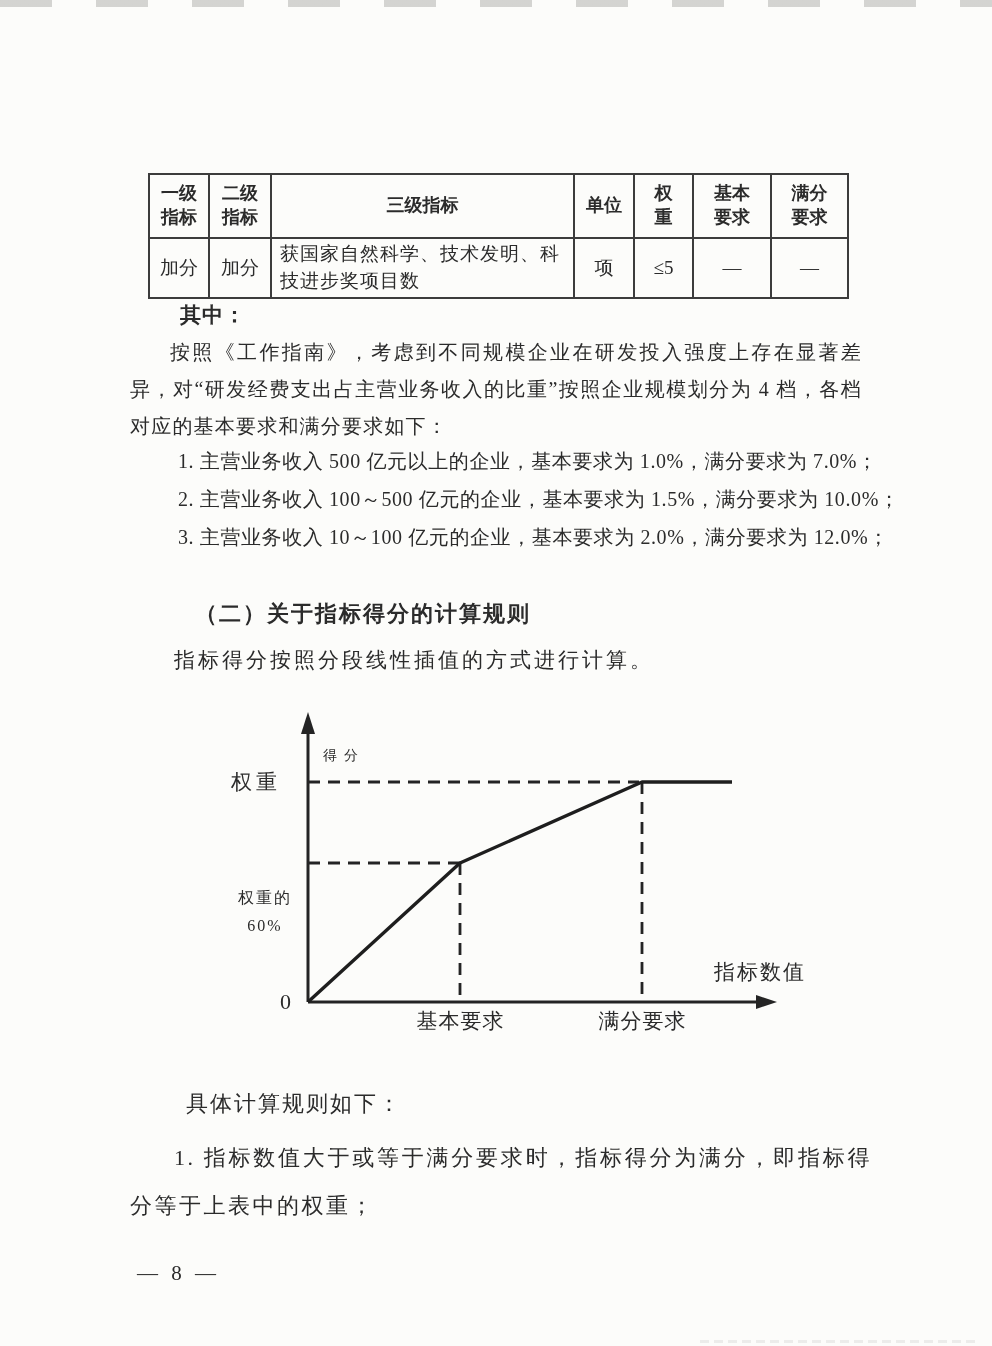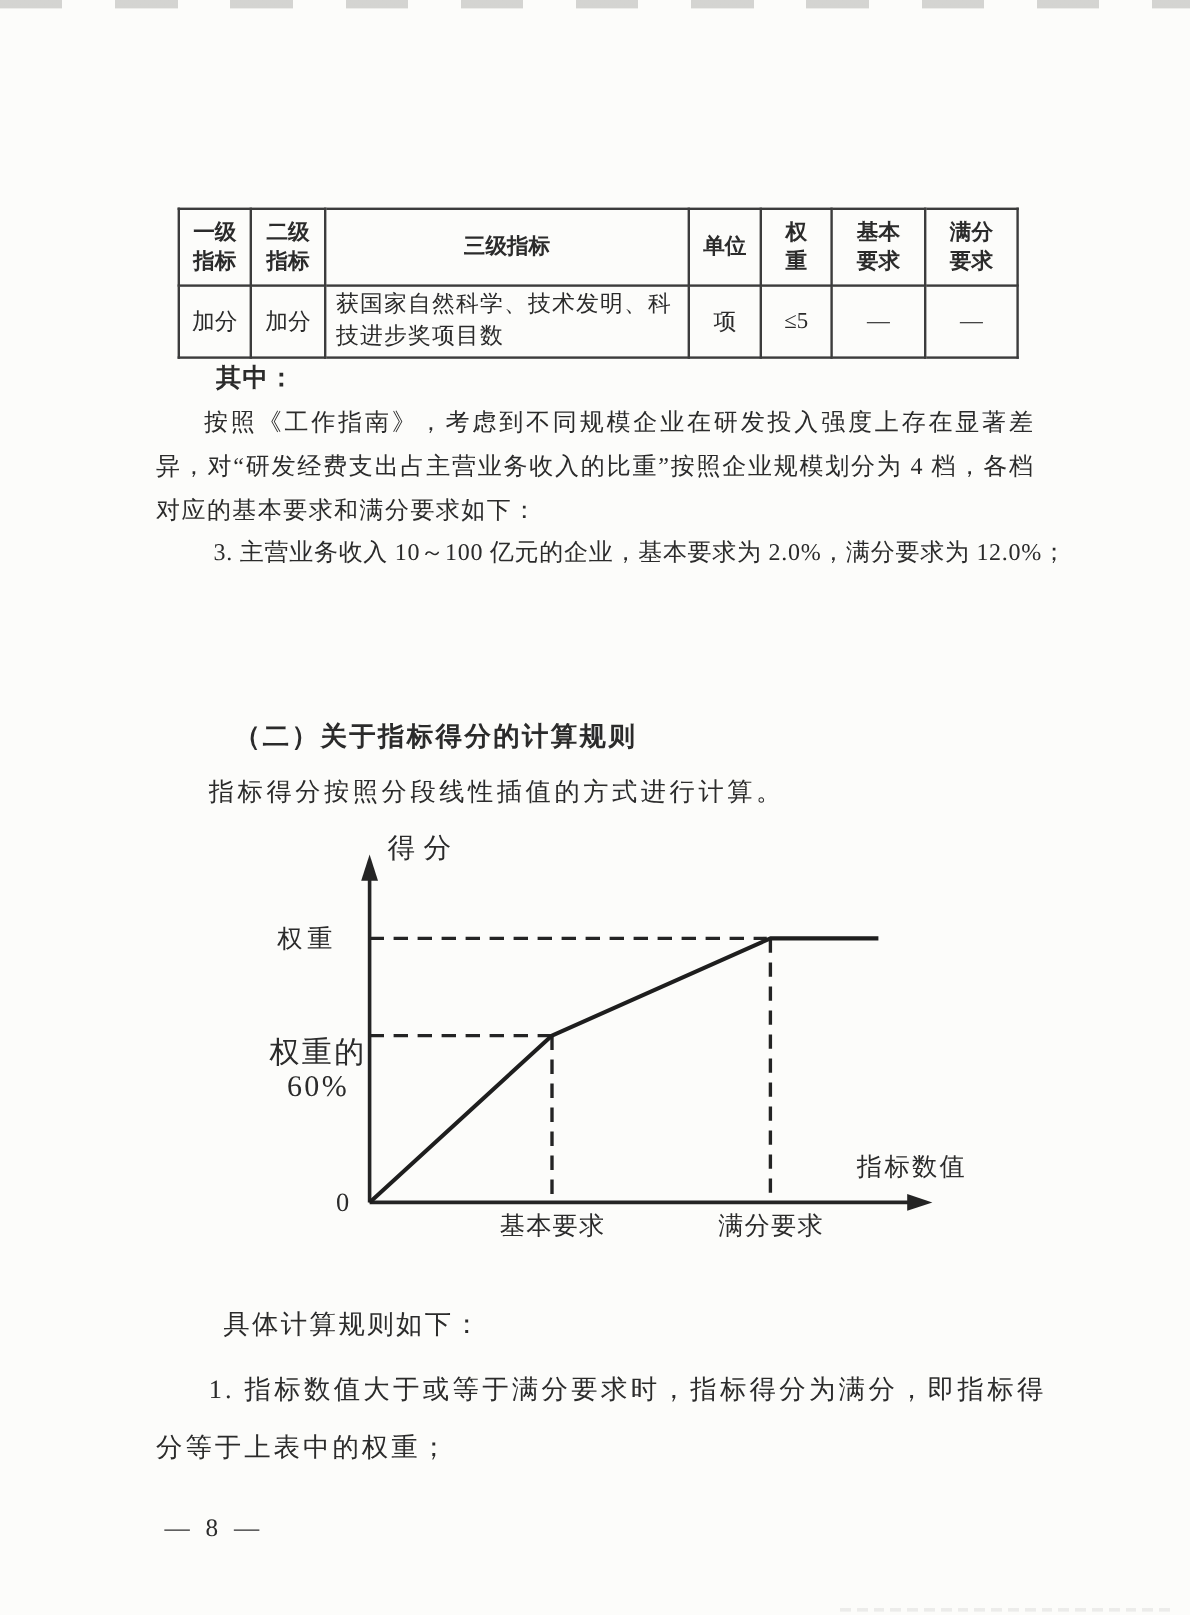--- a/index.html
+++ b/index.html
@@ -58,25 +58,25 @@
     text-indent:2em;text-align:justify;letter-spacing:2.5px;}
   .b-pageno{left:137px;top:1261px;font-size:21px;letter-spacing:4px;}
 
   
   .chart-wrap{left:230px;top:705px;width:610px;height:345px;}
   svg .axis{stroke:#242424;stroke-width:3;fill:none;}
   svg .dash{stroke:#242424;stroke-width:2.8;fill:none;stroke-dasharray:12 8;}
   svg .curve{stroke:#1e1e1e;stroke-width:3.4;fill:none;stroke-linejoin:round;}
   svg .arrow{fill:#242424;stroke:none;}
 
-  .c-ylabel{left:323px;top:691px;font-size:23px;letter-spacing:7px;}
+  .c-ylabel{left:323px;top:747px;font-size:14px;letter-spacing:7px;}
   .c-ytick-w{left:231px;top:768px;width:66px;text-align:left;
     font-size:21px;letter-spacing:4px;}
-  .c-ytick-60{left:223px;top:864px;width:84px;text-align:center;
-    font-size:25px;line-height:28px;letter-spacing:2px;}
+  .c-ytick-60{left:223px;top:884px;width:84px;text-align:center;
+    font-size:16px;line-height:28px;letter-spacing:2px;}
   .c-origin{left:280px;top:989px;font-size:22px;}
   .c-xtick-basic{left:413px;top:1007px;width:95px;text-align:center;
     font-size:21px;letter-spacing:1px;}
   .c-xtick-full{left:595px;top:1007px;width:95px;text-align:center;
     font-size:21px;letter-spacing:1px;}
   .c-xlabel{left:714px;top:958px;font-size:21px;letter-spacing:2px;text-align:right;}
 </style>
 </head>
 <body>
 
@@ -118,20 +118,22 @@
       <td>—</td>
       <td>—</td>
     </tr>
   </tbody>
 </table>
 
 <div class="abs b-among">其中：</div>
 <div class="abs b-intro">按照《工作指南》，考虑到不同规模企业在研发投入强度上存在显著差异，对“研发经费支出占主营业务收入的比重”按照企业规模划分为 4 档，各档对应的基本要求和满分要求如下：</div>
 
 <div class="abs b-list">
+  <div class="li">1. 主营业务收入 500 亿元以上的企业，基本要求为 1.0%，满分要求为 7.0%；</div>
+  <div class="li">2. 主营业务收入 100～500 亿元的企业，基本要求为 1.5%，满分要求为 10.0%；</div>
   <div class="li">3. 主营业务收入 10～100 亿元的企业，基本要求为 2.0%，满分要求为 12.0%；</div>
 </div>
 
 <div class="abs b-heading">（二）关于指标得分的计算规则</div>
 <div class="abs b-method">指标得分按照分段线性插值的方式进行计算。</div>
 
 <div class="abs chart-wrap">
   <svg width="610" height="345" viewBox="0 0 610 345">
 
     <line class="dash" x1="78" y1="77" x2="409" y2="77"></line>

